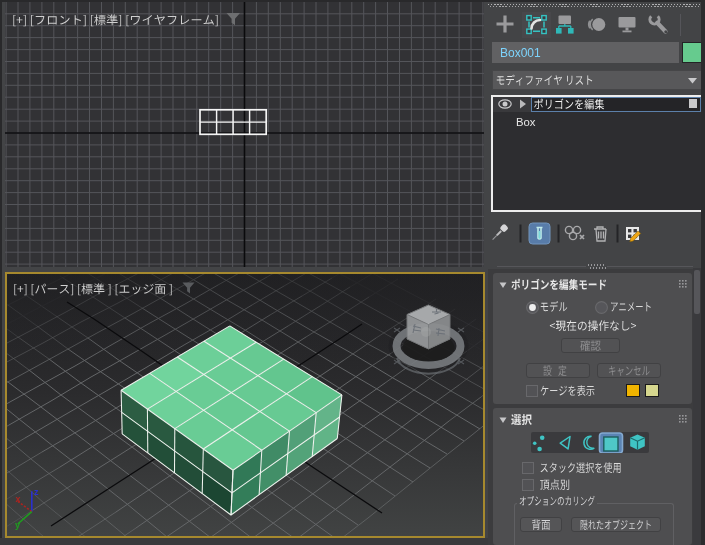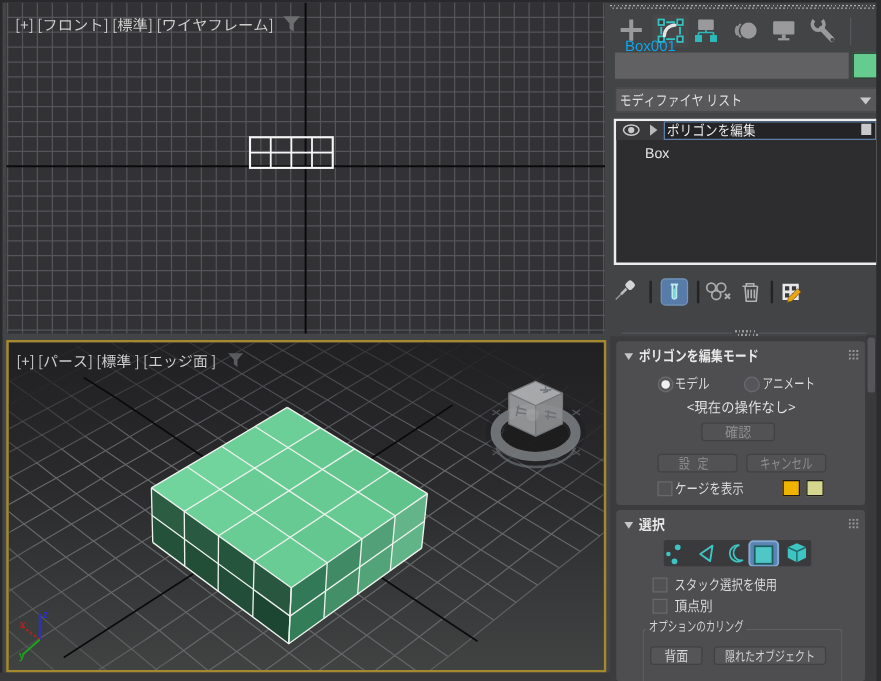--- a/index.html
+++ b/index.html
@@ -274,21 +274,21 @@
 <rect x="10.5" y="15.5" width="3" height="3" fill="#9a9a9c"></rect>
       <rect x="7.5" y="18.5" width="9" height="1.8" fill="#9a9a9c"></rect>
     </g>
 <g transform="translate(157,0)">
       <path d="M12.2 10.8l8.3 8.7" stroke="#9a9a9c" stroke-width="4.2" stroke-linecap="round"></path>
 <path d="M6.2 4.2 A 4.6 4.6 0 1 0 12.8 4.2" fill="none" stroke="#9a9a9c" stroke-width="3"></path>
 <circle cx="20.8" cy="19.8" r="1.5" fill="#434446"></circle>
     </g>
 </svg>
 <div style="position:absolute;left:492px;top:42px;width:187px;height:21px;background:#616163"></div>
-<div style="position:absolute;left:500px;top:30px;font:12px 'Liberation Sans';color:#0ea5e9">Box001</div>
+<div style="position:absolute;left:500px;top:46px;font:12px 'Liberation Sans';color:#7dd3fc">Box001</div>
 <div style="position:absolute;left:682px;top:42px;width:21px;height:21px;background:#66cb8e;border:1px solid #232325;box-sizing:border-box"></div>
 <div style="position:absolute;left:492px;top:70px;width:210px;height:20px;background:#58585a;border:1px solid #464648;box-sizing:border-box"></div>
 <svg style="position:absolute;left:492px;top:70px" width="210" height="20">
     <path transform="translate(3.7,14.5) scale(0.8263,1)" d="M1.3 -4.9V-4.0C1.7 -4.0 2.1 -4.0 2.4 -4.0H4.7V-1.4C4.7 -0.4 5.2 0.2 7.0 0.2C8.1 0.2 9.2 0.1 10.1 0.1L10.2 -0.9C9.2 -0.8 8.2 -0.8 7.1 -0.8C6.1 -0.8 5.6 -1.1 5.6 -1.7V-4.0H9.6C9.8 -4.0 10.3 -4.0 10.5 -4.0V-4.9C10.3 -4.9 9.8 -4.9 9.6 -4.9H5.6V-7.3H8.7C9.1 -7.3 9.3 -7.3 9.6 -7.3V-8.2C9.4 -8.2 9.0 -8.2 8.7 -8.2C7.8 -8.2 4.0 -8.2 3.1 -8.2C2.7 -8.2 2.4 -8.2 2.1 -8.2V-7.3C2.4 -7.3 2.7 -7.3 3.1 -7.3H4.7V-4.9H2.4C2.1 -4.9 1.6 -4.9 1.3 -4.9Z M14.0 -8.5V-7.5C14.3 -7.5 14.6 -7.6 15.0 -7.6C15.7 -7.6 18.4 -7.6 19.0 -7.6C19.4 -7.6 19.8 -7.5 20.1 -7.5V-8.5C19.8 -8.4 19.4 -8.4 19.0 -8.4C18.4 -8.4 15.7 -8.4 15.0 -8.4C14.6 -8.4 14.3 -8.4 14.0 -8.5ZM20.7 -9.4 20.1 -9.2C20.4 -8.7 20.8 -8.0 21.0 -7.6L21.7 -7.8C21.4 -8.3 21.0 -9.0 20.7 -9.4ZM22.0 -9.9 21.4 -9.6C21.7 -9.2 22.1 -8.5 22.3 -8.0L23.0 -8.3C22.7 -8.7 22.3 -9.5 22.0 -9.9ZM12.6 -5.6V-4.6C12.9 -4.6 13.2 -4.6 13.6 -4.6H17.1C17.0 -3.5 16.9 -2.6 16.4 -1.8C15.9 -1.0 15.1 -0.3 14.2 0.0L15.1 0.7C16.0 0.2 16.9 -0.7 17.3 -1.4C17.8 -2.3 18.0 -3.4 18.0 -4.6H21.2C21.5 -4.6 21.8 -4.6 22.1 -4.6V-5.6C21.8 -5.5 21.4 -5.5 21.2 -5.5C20.6 -5.5 14.3 -5.5 13.6 -5.5C13.2 -5.5 12.9 -5.5 12.6 -5.6Z M24.6 -3.0 25.1 -2.1C26.4 -2.5 27.7 -3.1 28.7 -3.7V-0.1C28.7 0.2 28.7 0.7 28.6 0.9H29.7C29.7 0.7 29.6 0.2 29.6 -0.1V-4.2C30.7 -4.9 31.7 -5.8 32.3 -6.4L31.6 -7.1C31.0 -6.4 29.9 -5.4 28.8 -4.7C27.9 -4.2 26.1 -3.4 24.6 -3.0Z M44.8 -7.7 44.1 -8.2C43.9 -8.1 43.6 -8.1 43.5 -8.1C42.9 -8.1 38.3 -8.1 37.6 -8.1C37.3 -8.1 36.8 -8.1 36.5 -8.2V-7.2C36.8 -7.2 37.2 -7.2 37.6 -7.2C38.3 -7.2 42.9 -7.2 43.6 -7.2C43.4 -6.1 42.9 -4.5 42.0 -3.4C41.1 -2.2 39.8 -1.2 37.5 -0.6L38.3 0.3C40.4 -0.4 41.8 -1.5 42.9 -2.9C43.8 -4.0 44.4 -5.9 44.6 -7.1C44.7 -7.4 44.7 -7.6 44.8 -7.7Z M56.4 -5.9 55.9 -6.3C55.8 -6.3 55.4 -6.3 55.3 -6.3C54.7 -6.3 50.0 -6.3 49.5 -6.3C49.2 -6.3 48.8 -6.3 48.5 -6.4V-5.4C48.8 -5.4 49.2 -5.5 49.5 -5.5C50.0 -5.5 54.4 -5.4 55.1 -5.4C54.8 -4.9 53.9 -3.9 53.1 -3.4L53.8 -2.8C54.9 -3.5 55.9 -5.0 56.2 -5.5C56.3 -5.6 56.4 -5.8 56.4 -5.9ZM52.5 -4.7H51.5C51.6 -4.4 51.6 -4.2 51.6 -4.0C51.6 -2.5 51.4 -1.2 49.8 -0.1C49.5 0.1 49.3 0.2 49.0 0.3L49.8 0.9C52.3 -0.4 52.5 -2.2 52.5 -4.7Z M59.0 -4.2 59.5 -3.3C61.1 -3.8 62.7 -4.5 63.9 -5.2V-0.9C63.9 -0.4 63.8 0.1 63.8 0.4H64.9C64.9 0.1 64.9 -0.4 64.9 -0.9V-5.8C66.1 -6.6 67.1 -7.4 68.0 -8.4L67.2 -9.1C66.4 -8.1 65.3 -7.1 64.1 -6.4C62.8 -5.5 61.0 -4.7 59.0 -4.2Z M80.2 -7.3 79.6 -7.8C79.4 -7.7 79.2 -7.7 79.1 -7.6C78.6 -7.5 76.2 -7.1 74.2 -6.7L73.7 -8.3C73.6 -8.7 73.5 -9.0 73.5 -9.2L72.5 -9.0C72.6 -8.8 72.7 -8.5 72.8 -8.1L73.2 -6.5L71.5 -6.2C71.1 -6.1 70.7 -6.1 70.3 -6.0L70.6 -5.0C71.0 -5.1 72.1 -5.4 73.5 -5.6L74.9 -0.4C75.0 -0.1 75.0 0.3 75.1 0.5L76.2 0.3C76.1 -0.0 75.9 -0.4 75.9 -0.6C75.7 -1.3 75.0 -3.7 74.4 -5.8L78.8 -6.7C78.4 -6.0 77.3 -4.5 76.4 -3.8L77.3 -3.3C78.2 -4.3 79.7 -6.2 80.2 -7.3Z M92.8 -8.8H91.7C91.7 -8.5 91.8 -8.2 91.8 -7.8C91.8 -7.4 91.8 -6.4 91.8 -6.0C91.8 -3.8 91.6 -2.8 90.8 -1.9C90.1 -1.1 89.1 -0.6 88.0 -0.3L88.8 0.5C89.6 0.2 90.8 -0.3 91.5 -1.2C92.4 -2.2 92.8 -3.1 92.8 -5.9C92.8 -6.4 92.8 -7.3 92.8 -7.8C92.8 -8.2 92.8 -8.5 92.8 -8.8ZM87.4 -8.7H86.4C86.4 -8.5 86.4 -8.1 86.4 -7.9C86.4 -7.5 86.4 -4.5 86.4 -4.0C86.4 -3.7 86.4 -3.3 86.4 -3.1H87.4C87.4 -3.3 87.4 -3.7 87.4 -4.0C87.4 -4.5 87.4 -7.5 87.4 -7.9C87.4 -8.2 87.4 -8.5 87.4 -8.7Z M104.7 -7.8 104.1 -8.2C103.9 -8.2 103.6 -8.1 103.2 -8.1C102.8 -8.1 99.2 -8.1 98.7 -8.1C98.4 -8.1 97.7 -8.2 97.6 -8.2V-7.1C97.7 -7.1 98.3 -7.2 98.7 -7.2C99.1 -7.2 102.8 -7.2 103.3 -7.2C103.0 -6.2 102.1 -4.9 101.3 -4.0C100.1 -2.6 98.4 -1.3 96.6 -0.5L97.3 0.3C99.0 -0.5 100.6 -1.8 101.8 -3.1C103.0 -2.1 104.2 -0.7 105.0 0.3L105.8 -0.4C105.1 -1.3 103.7 -2.8 102.4 -3.9C103.3 -4.9 104.0 -6.3 104.4 -7.2C104.5 -7.4 104.6 -7.7 104.7 -7.8Z M110.9 -1.0C110.9 -0.6 110.9 -0.0 110.8 0.3H112.0C111.9 -0.0 111.9 -0.7 111.9 -1.0L111.9 -4.8C113.2 -4.4 115.2 -3.7 116.4 -3.0L116.8 -4.0C115.6 -4.6 113.4 -5.4 111.9 -5.9V-7.8C111.9 -8.1 111.9 -8.6 112.0 -9.0H110.8C110.9 -8.6 110.9 -8.1 110.9 -7.8C110.9 -6.8 110.9 -1.7 110.9 -1.0Z" fill="#e2e2e2"></path>
     <path d="M196 8l4.5 5.5 4.5-5.5z" fill="#c9c9cb"></path>
   </svg>
 <div style="position:absolute;left:491px;top:95px;width:212px;height:117px;background:#2d2d30;border:2px solid #ededed;box-sizing:border-box"></div>
 <div style="position:absolute;left:493px;top:97px;width:208px;height:15px;background:#39393c"></div>
 <svg style="position:absolute;left:493px;top:97px" width="208" height="34">
     <ellipse cx="12" cy="7" rx="6.2" ry="4.1" fill="none" stroke="#c9c9cb" stroke-width="1.2"></ellipse>

